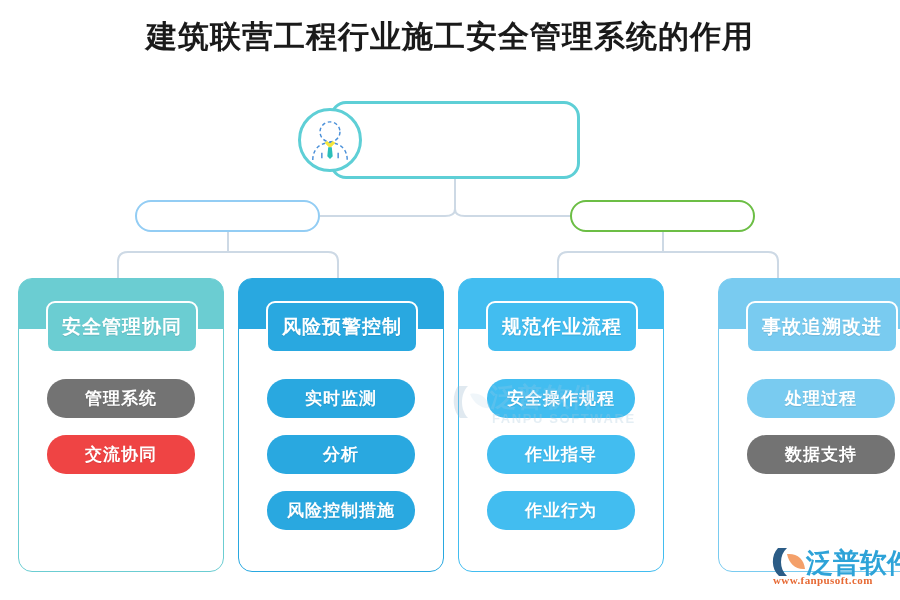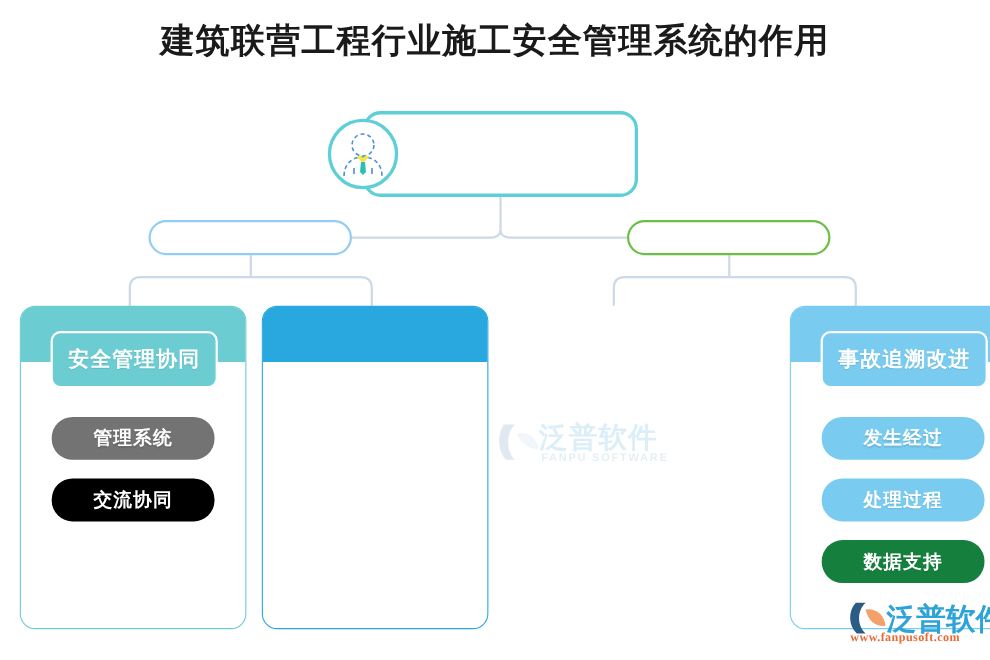--- a/index.html
+++ b/index.html
@@ -158,21 +158,21 @@
     font-size: 26px;
     font-weight: bold;
     color: #8fc9e8;
     letter-spacing: 1px;
     white-space: nowrap;
   }
   .wm-center .wm-en {
     position: absolute;
     left: 40px;
     top: 33px;
-    font-size: 10px;
+    font-size: 13px;
     font-weight: bold;
     color: #a9c9dd;
     letter-spacing: 1.6px;
     white-space: nowrap;
     font-family: "Liberation Sans", sans-serif;
   }
 
   .logo {
     position: absolute;
     left: 770px;
@@ -247,36 +247,50 @@
   </div>
   <div class="mid-node right">
     <span></span>
   </div>
 
   <div class="column" id="col0" style="left:18px; border:1.5px solid #6bcdd2;">
     <div class="col-band" style="background:#6bcdd2;"></div>
     <div class="col-header" style="background:#6bcdd2;">安全管理协同</div>
     <div class="col-items">
       <div class="col-item" style="background:#737373;">管理系统</div>
-      <div class="col-item" style="background:#000000;">交流协同</div>
+      <div class="col-item" style="background:#ef4444;">交流协同</div>
     </div>
   </div>
 
   <div class="column" id="col1" style="left:238px; border:1.5px solid #29a8e0;">
     <div class="col-band" style="background:#29a8e0;"></div>
-  </div>
-
+    <div class="col-header" style="background:#29a8e0;">风险预警控制</div>
+    <div class="col-items">
+      <div class="col-item" style="background:#29a8e0;">实时监测</div>
+      <div class="col-item" style="background:#29a8e0;">分析</div>
+      <div class="col-item" style="background:#29a8e0;">风险控制措施</div>
+    </div>
+  </div>
+
+  <div class="column" id="col2" style="left:458px; border:1.5px solid #42bdf0;">
+    <div class="col-band" style="background:#42bdf0;"></div>
+    <div class="col-header" style="background:#42bdf0;">规范作业流程</div>
+    <div class="col-items">
+      <div class="col-item" style="background:#42bdf0;">安全操作规程</div>
+      <div class="col-item" style="background:#42bdf0;">作业指导</div>
+      <div class="col-item" style="background:#42bdf0;">作业行为</div>
+    </div>
+  </div>
 
   <div class="column" id="col3" style="left:718px; border:1.5px solid #79cbf0;">
     <div class="col-band" style="background:#79cbf0;"></div>
     <div class="col-header" style="background:#79cbf0;">事故追溯改进</div>
     <div class="col-items">
-      <div class="col-item" style="background:#79cbf0;">发生经过</div>
       <div class="col-item" style="background:#79cbf0;">处理过程</div>
-      <div class="col-item" style="background:#15803d;">数据支持</div>
+      <div class="col-item" style="background:#737373;">数据支持</div>
     </div>
   </div>
 
   <div class="wm-center">
     <svg width="46" height="40" viewBox="0 0 46 40" style="position:absolute;left:0;top:4px;" xmlns="http://www.w3.org/2000/svg">
       <path d="M6,4 C0,12 0,28 8,36 L16,36 C8,28 8,12 16,4 Z" fill="#9ab8cf"></path>
       <path d="M18,12 C28,10 36,16 38,26 C30,27 22,22 18,12 Z" fill="#cfe3ef"></path>
     </svg>
     <div class="wm-cn">泛普软件</div>
     <div class="wm-en">FANPU SOFTWARE</div>

